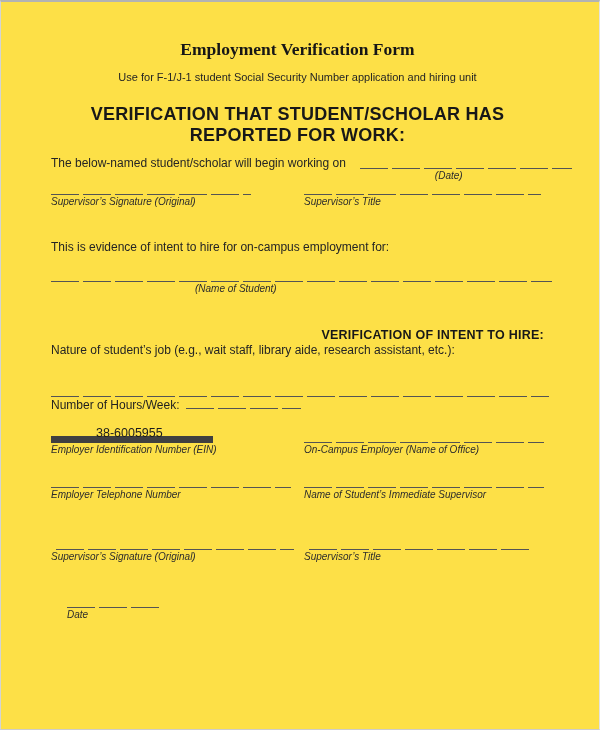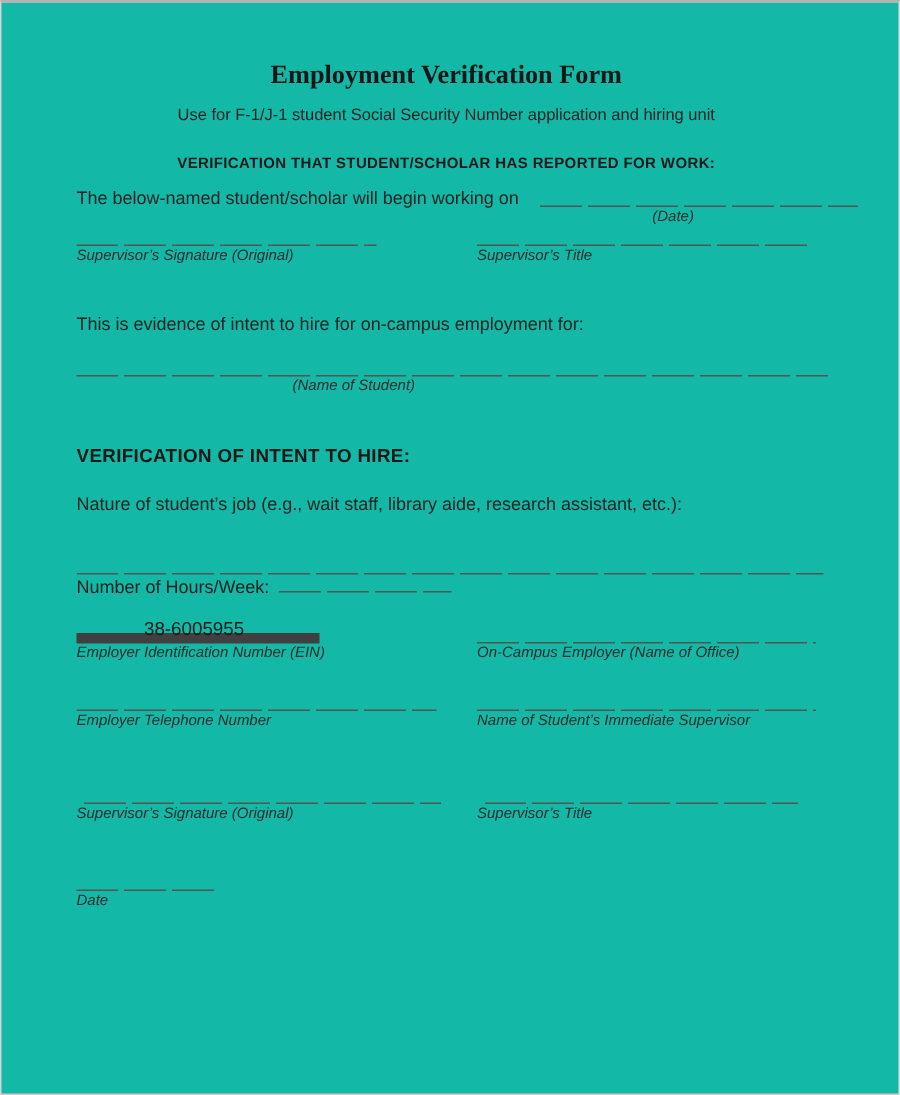--- a/index.html
+++ b/index.html
@@ -5,21 +5,21 @@
   * { margin:0; padding:0; box-sizing:border-box; }
   html,body { background:#ffffff; }
   body {
     width:600px; height:730px;
     font-family:"Liberation Sans", sans-serif;
     color:#1f1f1f;
   }
   .page {
     position:relative;
     width:600px; height:730px;
-    background:#14b8a6;
+    background:#fde047;
     border-top:2px solid #b3b3b3;
     border-left:1px solid #d4d4d4;
     border-right:1px solid #e2e2e2;
     border-bottom:1px solid #cccccc;
     padding:0 55px 0 50px;
     overflow:hidden;
   }
   .title {
     margin-top:37px;
     font-family:"Liberation Serif", serif;
@@ -30,62 +30,63 @@
   }
   .subtitle {
     margin-top:11px;
     font-size:11px;
     text-align:center;
     color:#242424;
   }
   .h1 {
     margin-top:21px;
     font-weight:bold;
-    font-size:10px;
+    font-size:18px;
     text-align:center;
     letter-spacing:.25px;
     color:#181818;
   }
   .h2 {
     margin-top:33px;
     font-weight:bold;
     font-size:12.5px;
     letter-spacing:.25px;
     color:#181818;
+    text-align:right;
   }
   .txt { font-size:12px; line-height:16px; color:#242424; }
 
   .blank {
     height:13px;
     background:repeating-linear-gradient(90deg,#545454 0 28px,rgba(0,0,0,0) 28px 32px) left bottom / 100% 1px no-repeat;
   }
   .cap {
     font-style:italic;
     font-size:10px;
     line-height:12px;
     padding-top:1px;
     color:#2c2c2c;
   }
 
   .begin-row { margin-top:9px; display:flex; }
   .begin-row .fillcol { flex:1; margin-left:14px; margin-right:-28px; }
   .begin-row .blank { height:14px; }
   .begin-row .cap { padding-left:75px; }
 
-  .cols { display:grid; grid-template-columns:240px 1fr; column-gap:27px; }
+  .cols { display:grid; grid-template-columns:240px 1fr; column-gap:13px; }
 
   .sig1 .blank-narrow { width:200px; }
   .sig1 .blank-right { margin-right:3px; }
 
   .evidence { margin-top:31px; }
 
   .name-row { margin-top:14px; margin-right:-8px; }
   .name-row .cap { padding-left:144px; }
 
-  .nature { margin-top:17px; }
+  .nature { margin-top:0; }
   .nature-line { margin-top:26px; margin-right:-5px; }
 
   .hours-row { font-size:12px; line-height:16px; }
   .hours-blank {
     display:inline-block;
     width:115px; height:12px;
     margin-left:6px;
     background:repeating-linear-gradient(90deg,#545454 0 28px,rgba(0,0,0,0) 28px 32px) left bottom / 100% 1px no-repeat;
   }
 
@@ -98,21 +99,21 @@
     color:#1c1c1c;
   }
   .ein-col-r { display:flex; flex-direction:column; justify-content:flex-end; }
   .ein-col-r .blank { height:17px; }
 
   .phone-row { margin-top:19px; }
   .sig2-row { margin-top:36px; }
   .sig2-row .blank-l { margin-left:5px; width:238px; }
   .sig2-row .blank-r { margin-left:5px; margin-right:12px; }
 
-  .date-row { margin-top:32px; }
+  .date-row { margin-top:32px;margin-left:16px; }
   .date-line { width:95px; }
 </style>
 </head>
 <body>
 
 <div class="page">
 
   <div class="title">Employment Verification Form</div>
   <div class="subtitle">Use for F-1/J-1 student Social Security Number application and hiring unit</div>
 

